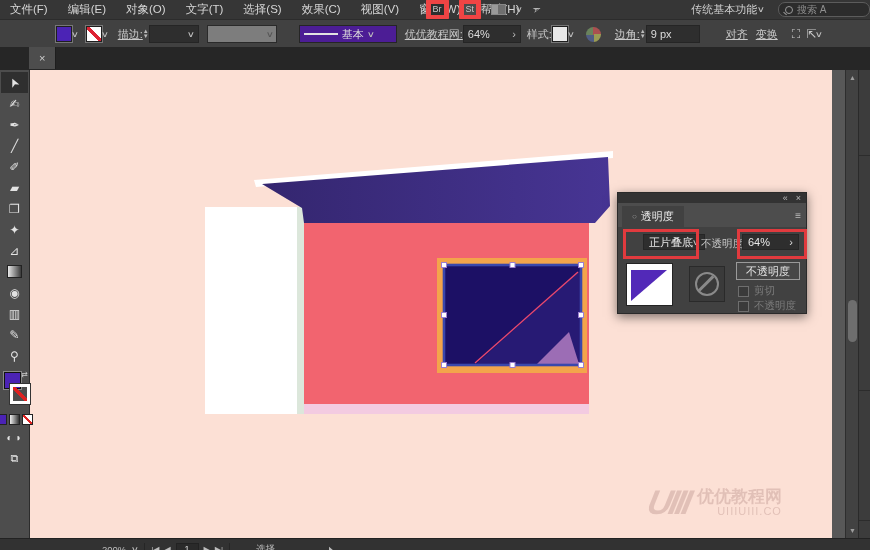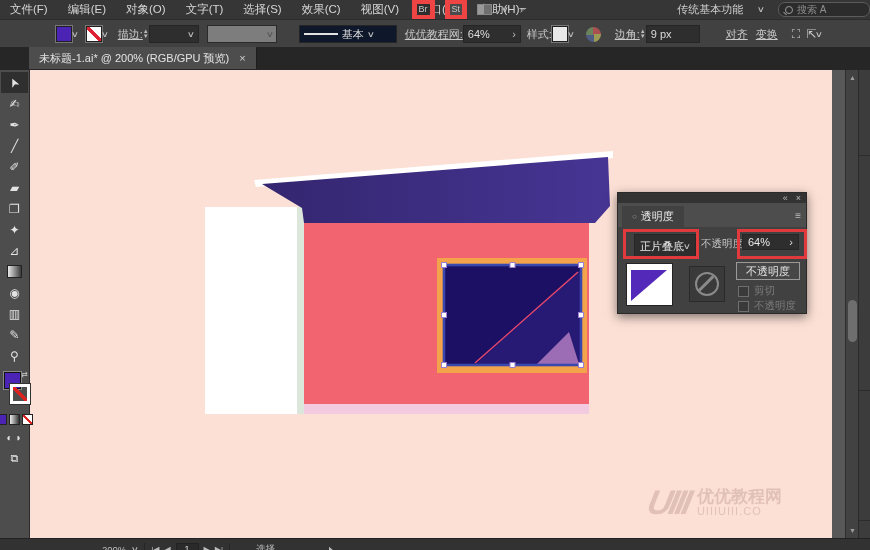--- a/index.html
+++ b/index.html
@@ -10,21 +10,21 @@
   
   #menubar{left:0;top:0;width:870px;height:19px;background:#363636;display:flex;align-items:center;
            color:#d6d6d6;font-size:11.5px;z-index:30;}
   #menubar .mi{padding:0 10px;line-height:19px;white-space:nowrap;cursor:default;}
   #menu-right{position:absolute;right:0;top:0;height:19px;display:flex;align-items:center;gap:10px;}
   .appicon{font-size:9px;color:#c9c9c9;border:5px solid #ef4444;background:#2e2e2e;padding:0 2px;line-height:11px;border-radius:2px;}
   .appicon.st{background:#4a4a4a;}
   .grid-ic{display:inline-block;width:13px;height:9px;background:linear-gradient(90deg,#9a9a9a 0 6px,#6f6f6f 6px);border:1px solid #888;}
   .chev{font-size:8px;color:#bdbdbd;transform:scaleX(1.4);display:inline-block;}
   .share-ic{color:#c9c9c9;font-size:11px;transform:rotate(-20deg);display:inline-block;}
-  #workspace{color:#cfcfcf;font-size:11px;display:flex;gap:15px;align-items:center;padding-right:4px;}
+  #workspace{color:#cfcfcf;font-size:11px;display:flex;gap:1px;align-items:center;padding-right:4px;}
   #searchbox{width:78px;height:13px;border:1px solid #5c5c5c;border-radius:7px;background:#2c2c2c;
              display:flex;align-items:center;gap:4px;padding:0 6px;color:#8f8f8f;font-size:10px;overflow:hidden;}
   .mag{display:inline-block;width:6px;height:6px;border:1.2px solid #9a9a9a;border-radius:50%;position:relative;flex:0 0 auto;}
   .mag:after{content:"";position:absolute;width:4px;height:1.2px;background:#9a9a9a;left:-3px;top:6px;transform:rotate(40deg);}
   
   #controlbar{left:0;top:19px;width:870px;height:28px;background:#414141;border-top:1px solid #2c2c2c;
               display:flex;align-items:center;color:#c9c9c9;font-size:11px;z-index:30;}
   #controlbar .lbl{text-decoration:underline;white-space:nowrap;}
   .swatch{width:14px;height:14px;border:1px solid #1f1f1f;box-shadow:0 0 0 1px #777;display:inline-block;}
   .none-sw{background:linear-gradient(45deg,#fff 42%,#d23 42% 58%,#fff 58%);background-color:#fff;}
@@ -63,32 +63,32 @@
   #vscroll{left:845px;top:70px;width:13px;height:468px;background:#424242;border-left:1px solid #2e2e2e;z-index:20;}
   #vscroll .arr{position:absolute;left:0;width:13px;text-align:center;color:#9d9d9d;font-size:7px;}
   #vscroll .thumb{position:absolute;left:2px;top:230px;width:9px;height:42px;background:#6e6e6e;border-radius:5px;}
   #dock{left:858px;top:48px;width:12px;height:502px;background:#3c3c3c;border-left:1px solid #2a2a2a;z-index:20;}
   #dock .div{position:absolute;left:0;width:12px;height:1px;background:#2c2c2c;}
   
   #watermark{left:648px;top:483px;display:flex;gap:8px;align-items:center;opacity:.38;z-index:5;color:#b88e88;}
   #watermark .logo{font-style:italic;font-weight:900;font-size:34px;letter-spacing:-3px;transform:skewX(-12deg);}
   #watermark .col{display:flex;flex-direction:column;line-height:1.05;}
   #watermark .t1{font-size:17px;font-weight:bold;}
-  #watermark .t2{font-size:11px;letter-spacing:1px;}
+  #watermark .t2{font-size:11px;letter-spacing:1px;text-align:right;}
   
   #tpanel{left:617px;top:192px;width:188px;height:120px;background:#414141;z-index:40;
           box-shadow:0 3px 10px rgba(0,0,0,.5);border:1px solid #2a2a2a;color:#d2d2d2;font-size:11px;}
   #tpanel .grpbar{position:absolute;left:0;top:0;width:100%;height:10px;background:#333;display:flex;justify-content:flex-end;
                   align-items:center;gap:8px;padding-right:5px;box-sizing:border-box;color:#bbb;font-size:9px;line-height:9px;}
   #tpanel .tabrow{position:absolute;left:0;top:10px;width:100%;height:24px;background:#4d4d4d;}
   #tpanel .tab{position:absolute;left:4px;top:3px;height:21px;background:#414141;display:flex;align-items:center;gap:4px;
                padding:0 10px;color:#e6e6e6;}
   #tpanel .pmenu{position:absolute;right:5px;top:7px;color:#bdbdbd;font-size:10px;}
   .redbox{position:absolute;border:3px solid #e13a3e;}
-  #blendfield{position:absolute;left:16px;top:41px;width:62px;height:24px;}
+  #blendfield{position:absolute;left:25px;top:41px;width:62px;height:16px;}
   #opacfield{position:absolute;left:124px;top:41px;width:57px;height:16px;}
   .pfield{background:#2e2e2e;border:1px solid #262626;height:100%;display:flex;align-items:center;
           justify-content:space-between;padding:0 5px;box-sizing:border-box;color:#e8e8e8;}
   #tpanel .oplbl{position:absolute;left:83px;top:44px;font-size:10.5px;color:#c6c6c6;white-space:nowrap;}
   #thumb{position:absolute;left:8px;top:70px;width:45px;height:41px;background:#fff;border:1px solid #242424;}
   #maskph{position:absolute;left:71px;top:73px;width:34px;height:34px;background:#3a3a3a;border:1px solid #2a2a2a;
           display:flex;align-items:center;justify-content:center;}
   .noslash{width:20px;height:20px;border:2.5px solid #8a8a8a;border-radius:50%;position:relative;}
   .noslash:after{content:"";position:absolute;left:-1px;top:7.5px;width:20px;height:2.5px;background:#8a8a8a;transform:rotate(-45deg);}
   #makemask{position:absolute;left:118px;top:69px;width:62px;height:16px;border:1px solid #9a9a9a;background:#474747;
@@ -147,21 +147,21 @@
       <span>▼</span>
     </span>
   <span class="fieldbox" style="width:40px;justify-content:flex-end">
       <span class="chev">∨</span>
     </span>
   <span style="width:8px"></span>
   <span class="profilebox">
       <span class="chev" style="color:#555">∨</span>
     </span>
   <span style="width:22px"></span>
-  <span class="fieldbox" style="width:88px;background:#0f172a">
+  <span class="fieldbox" style="width:88px;background:#4c1d95">
     <span class="lineprev"></span>
     <span>基本</span>
     <span class="chev">∨</span>
   </span>
   <span style="width:8px"></span>
   <span class="lbl">优优教程网:</span>
   <span class="fieldbox" style="width:48px;justify-content:space-between">
     <span>64%</span>
     <span style="color:#bbb">›</span>
   </span>
@@ -186,21 +186,20 @@
   <span class="lbl">变换</span>
   <span style="width:14px"></span>
   <span class="ic-gray">⛶</span>
   <span style="width:6px"></span>
   <span class="ic-gray">⇱</span>
   <span class="chev">∨</span>
 </div>
 
 <div id="tabbar" class="abs">
   <div id="doctab">
-    <span>未标题-1.ai* @ 200% (RGB/GPU 预览)</span>
     <span class="x">×</span>
   </div>
 </div>
 
 <div id="toolbar" class="abs">
   <div style="height:2px"></div>
   <div class="tool active">
       <span class="t-rot">➤</span>
     </div>
   <div class="tool">

